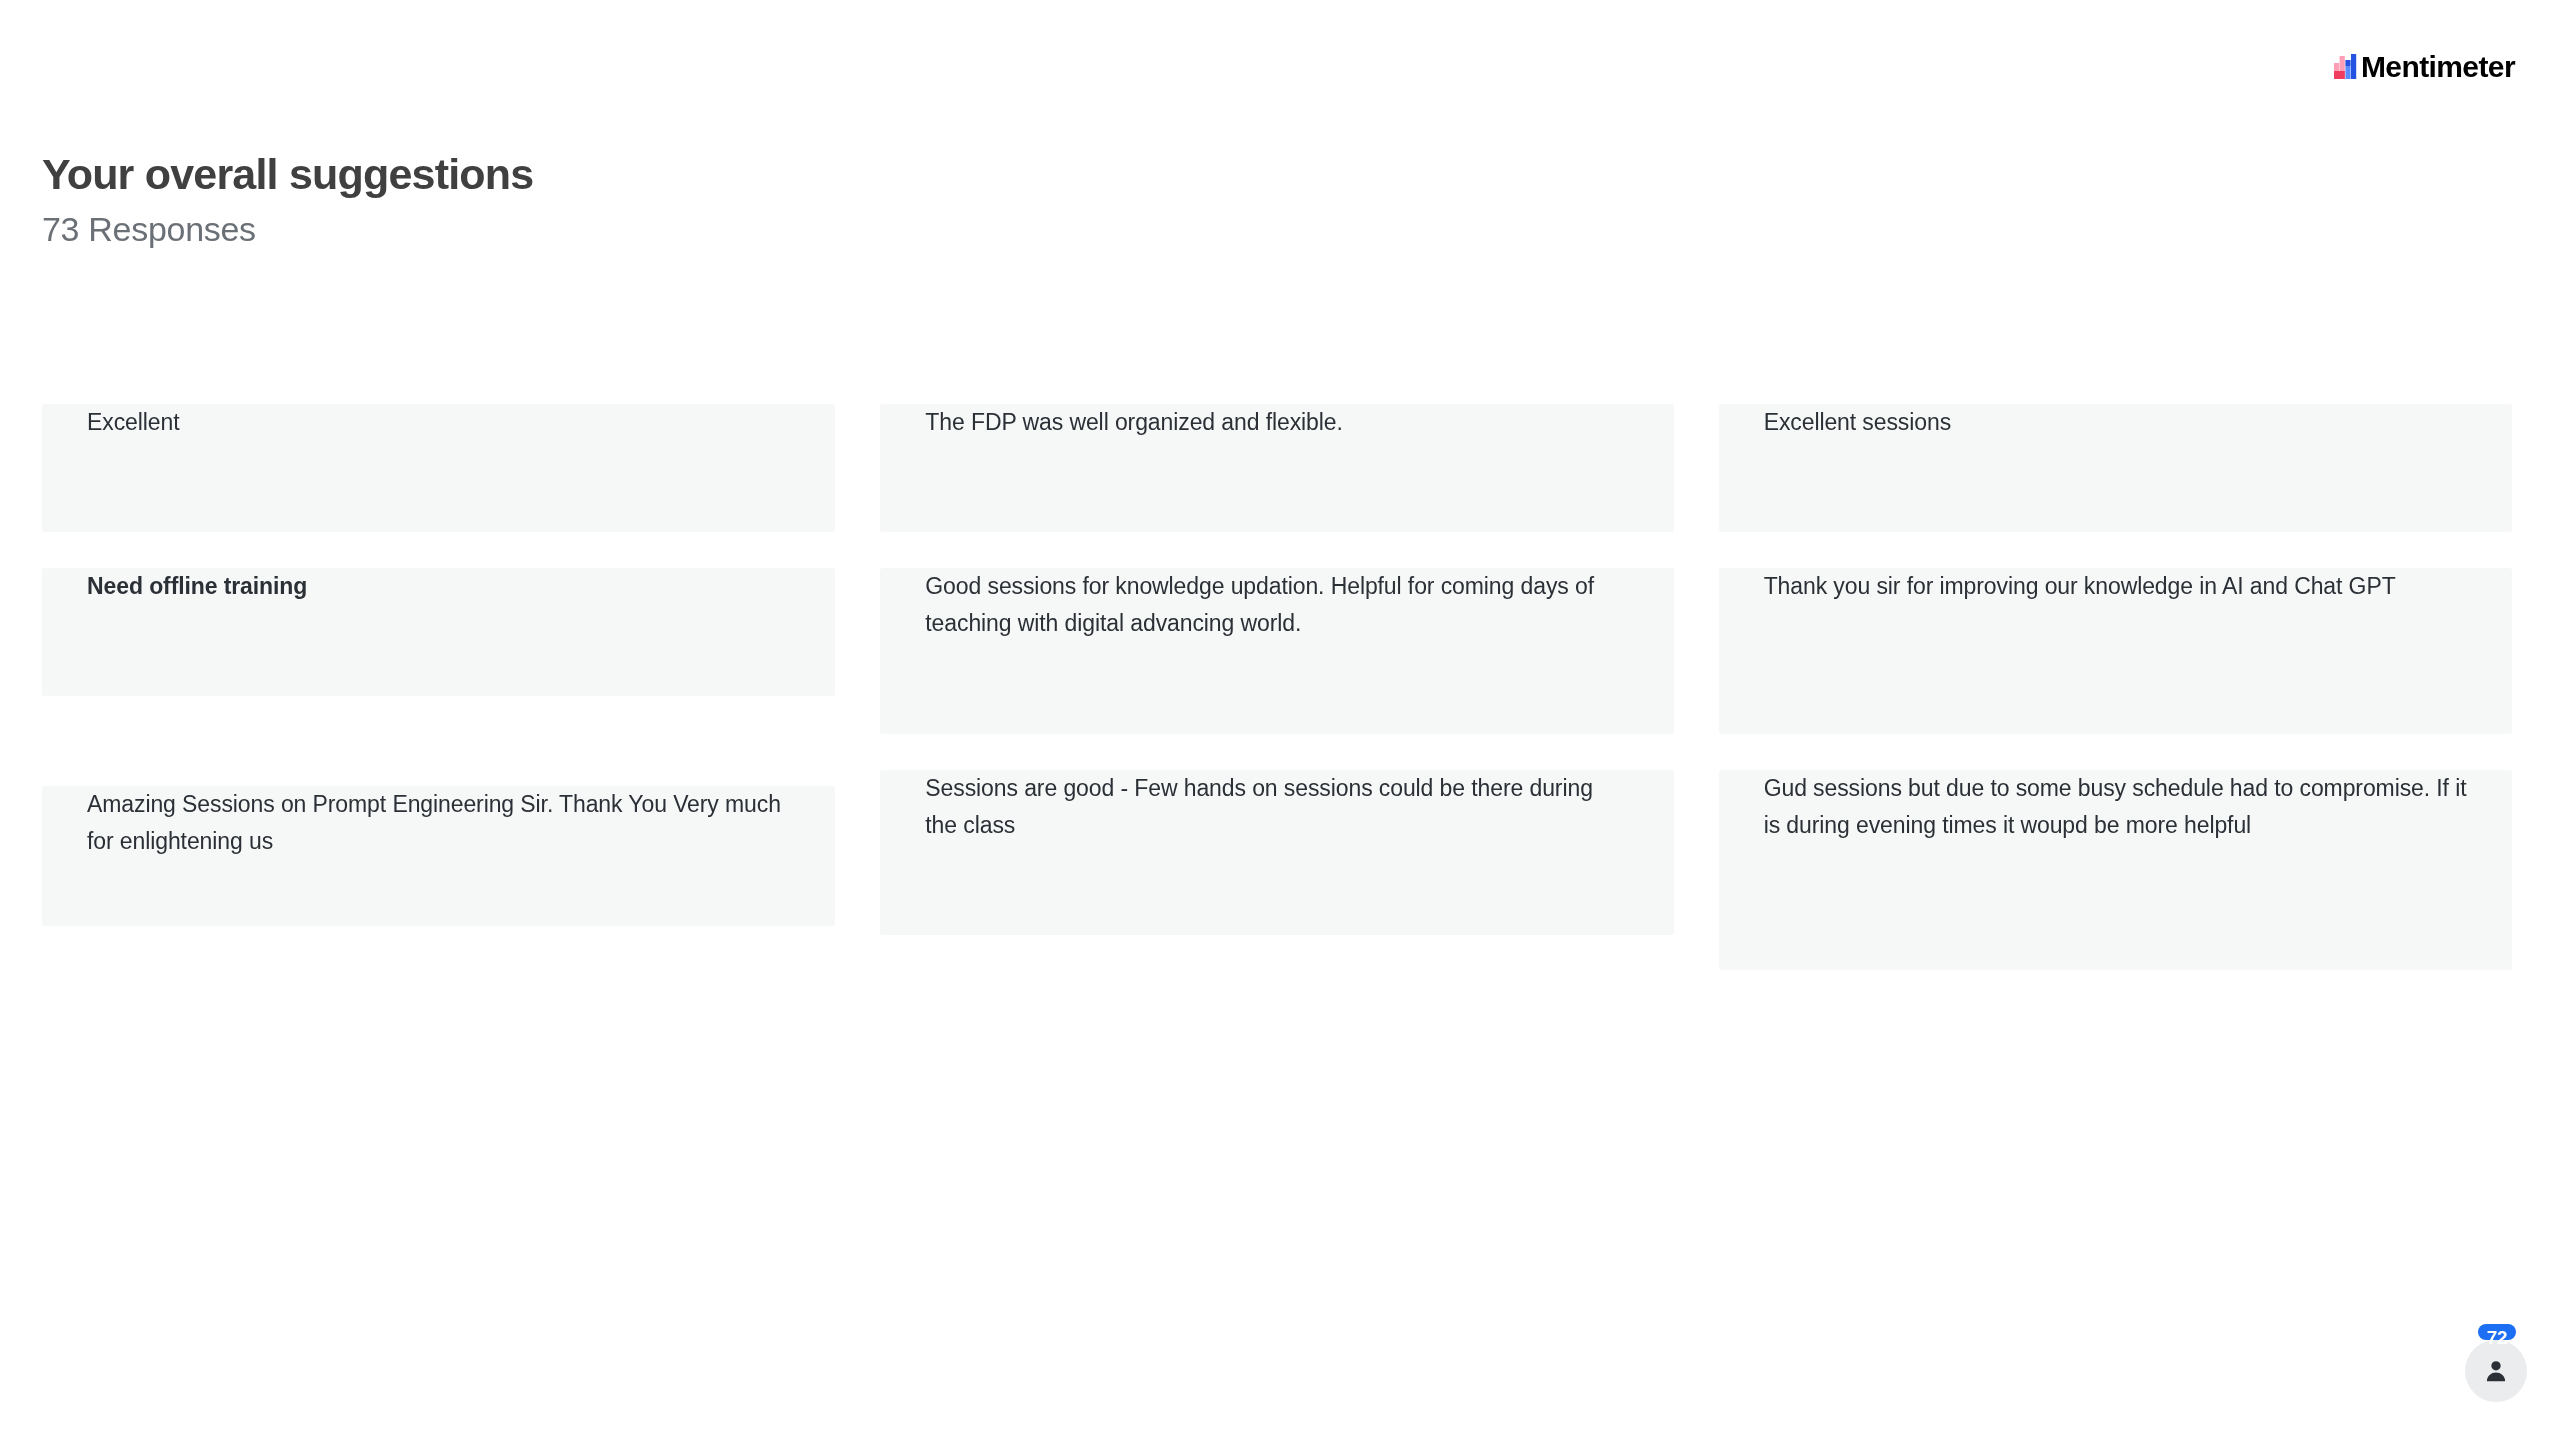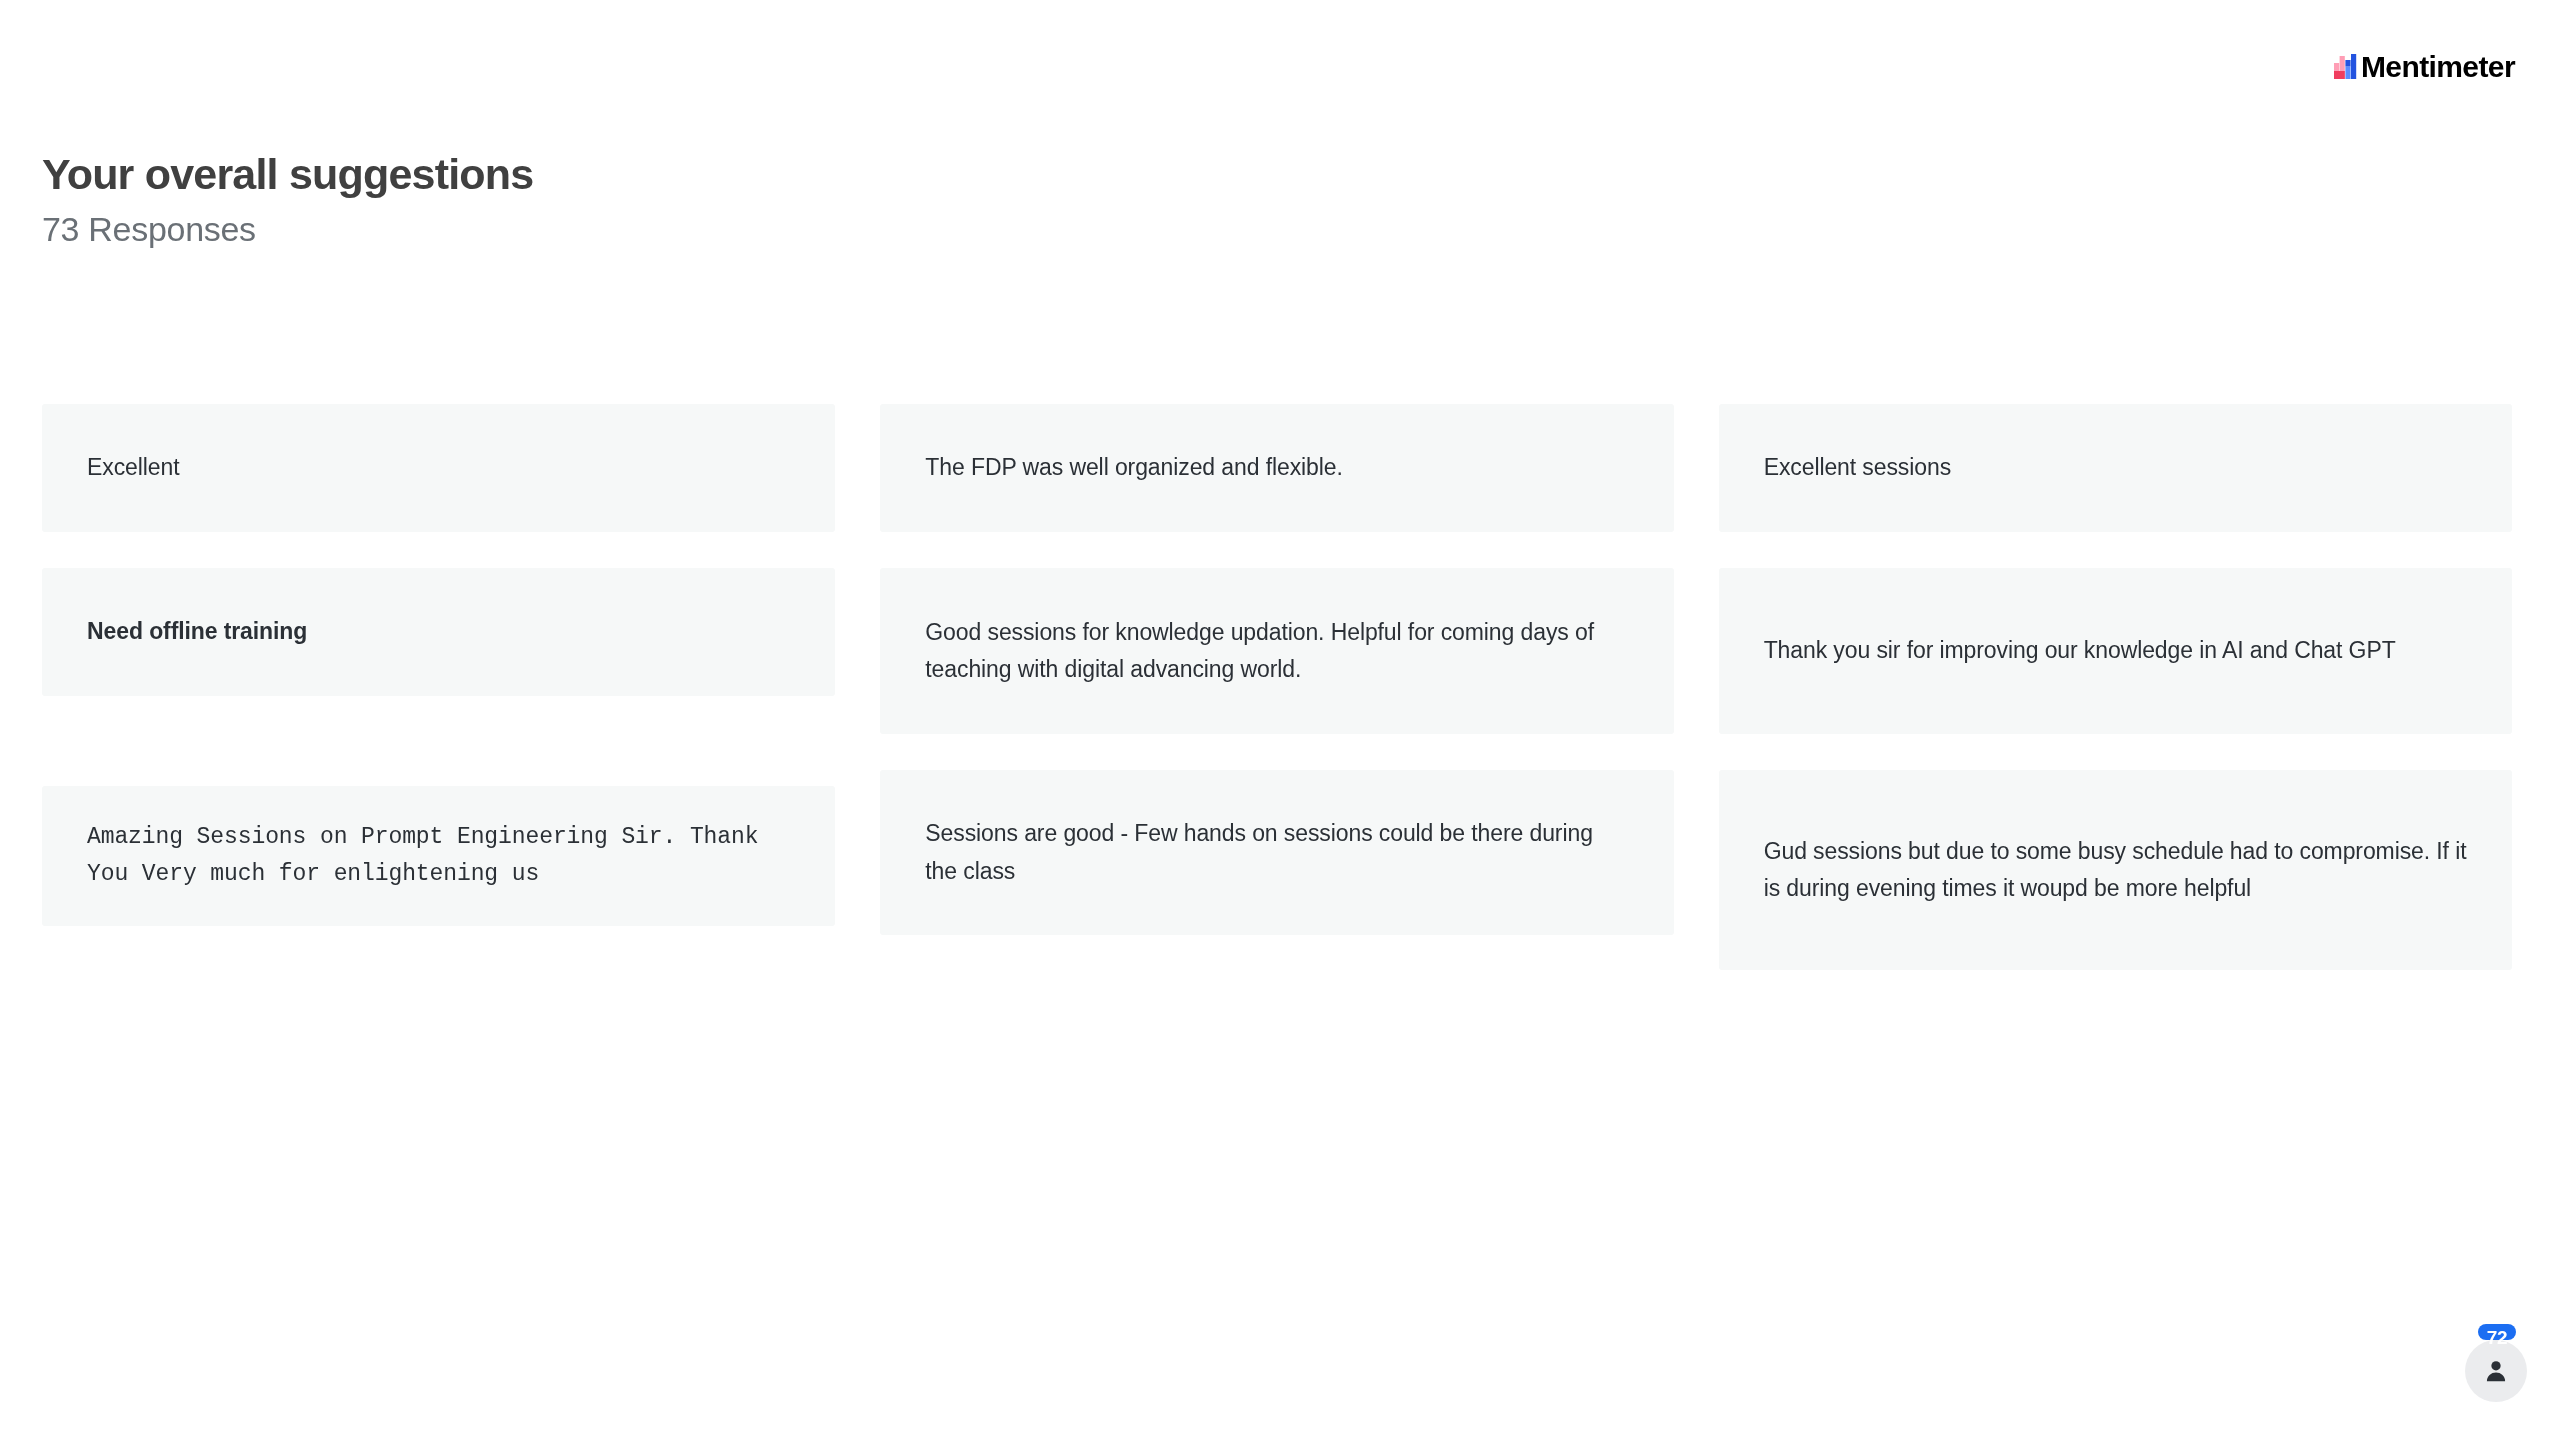--- a/index.html
+++ b/index.html
@@ -75,33 +75,33 @@
     flex: 1 1 0;
     display: flex;
     flex-direction: column;
   }
   .response-card {
     background: #f6f8f8;
     border-radius: 3px;
     box-sizing: border-box;
     padding: 0 45px;
     display: flex;
-    align-items: center;
+    align-items: flex-start;
   }
   .response-text {
     font-size: 23px;
     line-height: 1.62;
     color: #2b3036;
     letter-spacing: -0.1px;
   }
 
   
   .col-1 .response-card:nth-child(1) { height: 128px; margin-bottom: 36px; }
   .col-1 .response-card:nth-child(2) { height: 128px; margin-bottom: 90px; font-weight: bold; }
-  .col-1 .response-card:nth-child(3) { height: 140px; font-family: Liberation Mono, monospace; }
+  .col-1 .response-card:nth-child(3) { height: 140px; }
 
   
   .col-2 .response-card:nth-child(1) { height: 128px; margin-bottom: 36px; }
   .col-2 .response-card:nth-child(2) { height: 166px; margin-bottom: 36px; }
   .col-2 .response-card:nth-child(3) { height: 165px; }
 
   
   .col-3 .response-card:nth-child(1) { height: 128px; margin-bottom: 36px; }
   .col-3 .response-card:nth-child(2) { height: 166px; margin-bottom: 36px; }
   .col-3 .response-card:nth-child(3) { height: 200px; }

